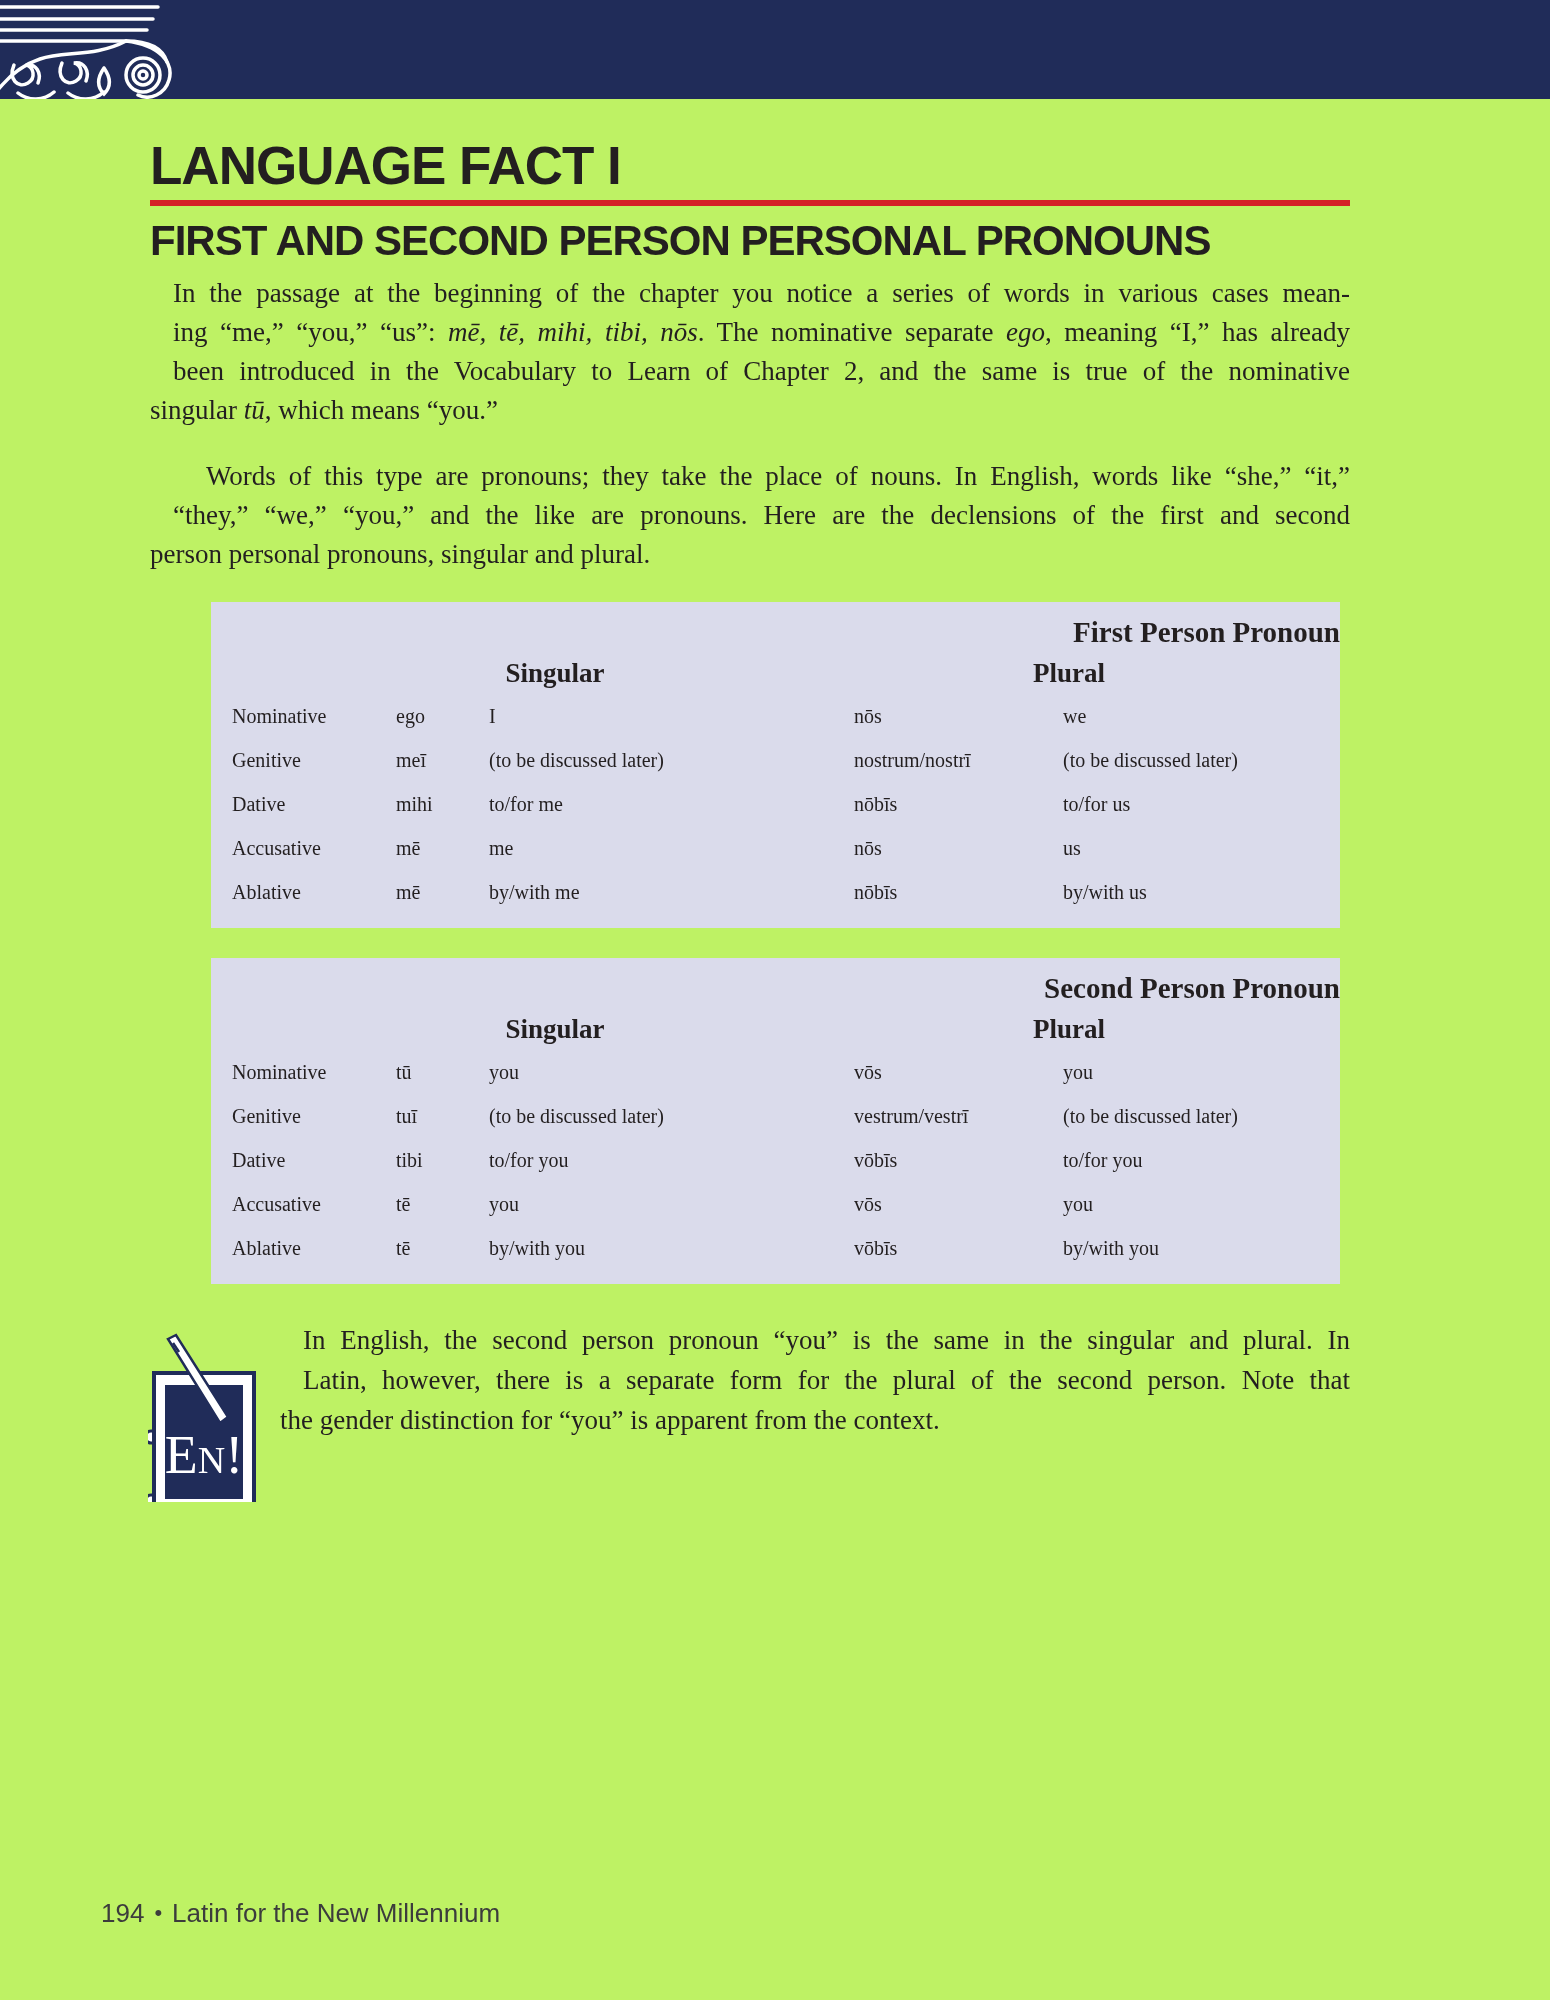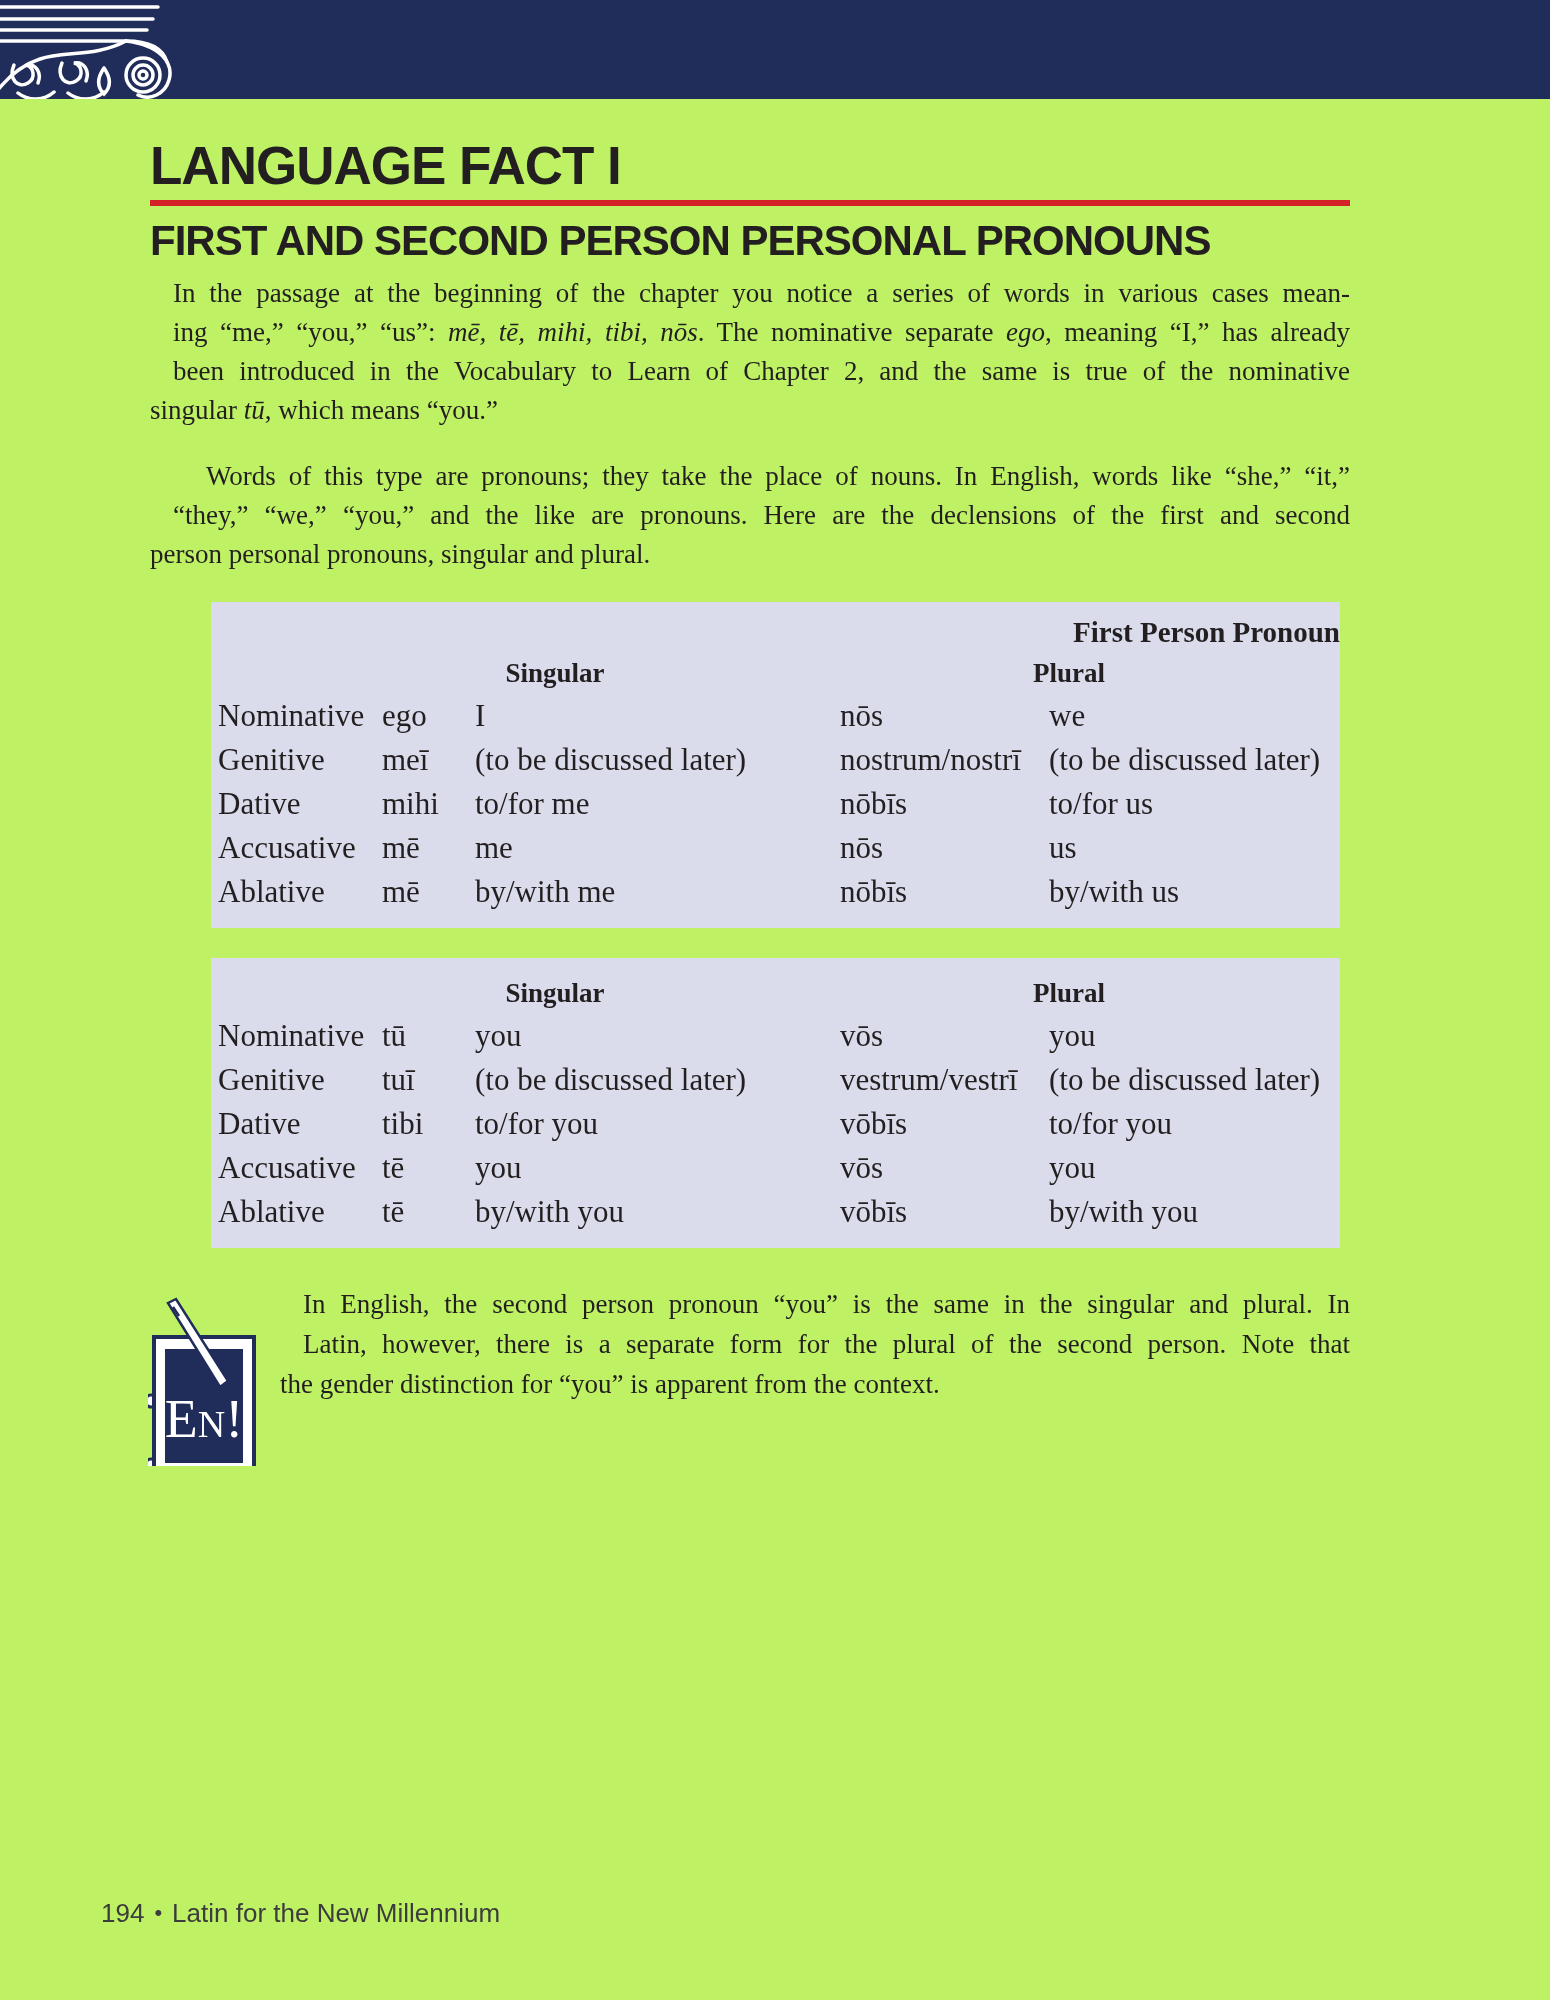--- a/index.html
+++ b/index.html
@@ -35,21 +35,21 @@
     margin-top:28px;padding:12px 0 14px 0;
   }
   .ptable.second{margin-top:30px;}
   .ptitle{text-align:right;font-weight:bold;font-size:29px;line-height:36px;}
   .pheads{position:relative;height:44px;}
   .phead{position:absolute;font-weight:bold;font-size:27px;top:8px;white-space:nowrap;}
   .phead.sg{left:344px;transform:translateX(-50%);}
   .phead.pl{left:858px;transform:translateX(-50%);}
   .prow{
     display:grid;grid-template-columns:164px 93px 365px 209px 1fr;
-    padding-left:7px;height:44px;align-items:center;font-size:31px;
+    padding-left:21px;height:44px;align-items:center;font-size:20px;
   }
   .prow .cell{white-space:nowrap;}
 
   .btw{position:relative;margin-top:36px;min-height:180px;}
   .btw-icon{position:absolute;left:-2px;top:-4px;}
   .btw-body{margin-left:130px;}
   .btw-head{
     font-family:"Liberation Sans",sans-serif;font-weight:bold;font-size:32px;line-height:38px;
     letter-spacing:-0.5px;margin:0;
   }
@@ -141,20 +141,21 @@
         </div>
         <div class="prow">
           <div class="cell">Ablative</div>
           <div class="cell">mē</div>
           <div class="cell">by/with me</div>
           <div class="cell">nōbīs</div>
           <div class="cell">by/with us</div>
         </div>
       </section>
     <section class="ptable second">
+        <div class="ptitle">Second Person Pronoun</div>
         <div class="pheads">
           <div class="phead sg">Singular</div>
           <div class="phead pl">Plural</div>
         </div>
         <div class="prow">
           <div class="cell">Nominative</div>
           <div class="cell">tū</div>
           <div class="cell">you</div>
           <div class="cell">vōs</div>
           <div class="cell">you</div>

